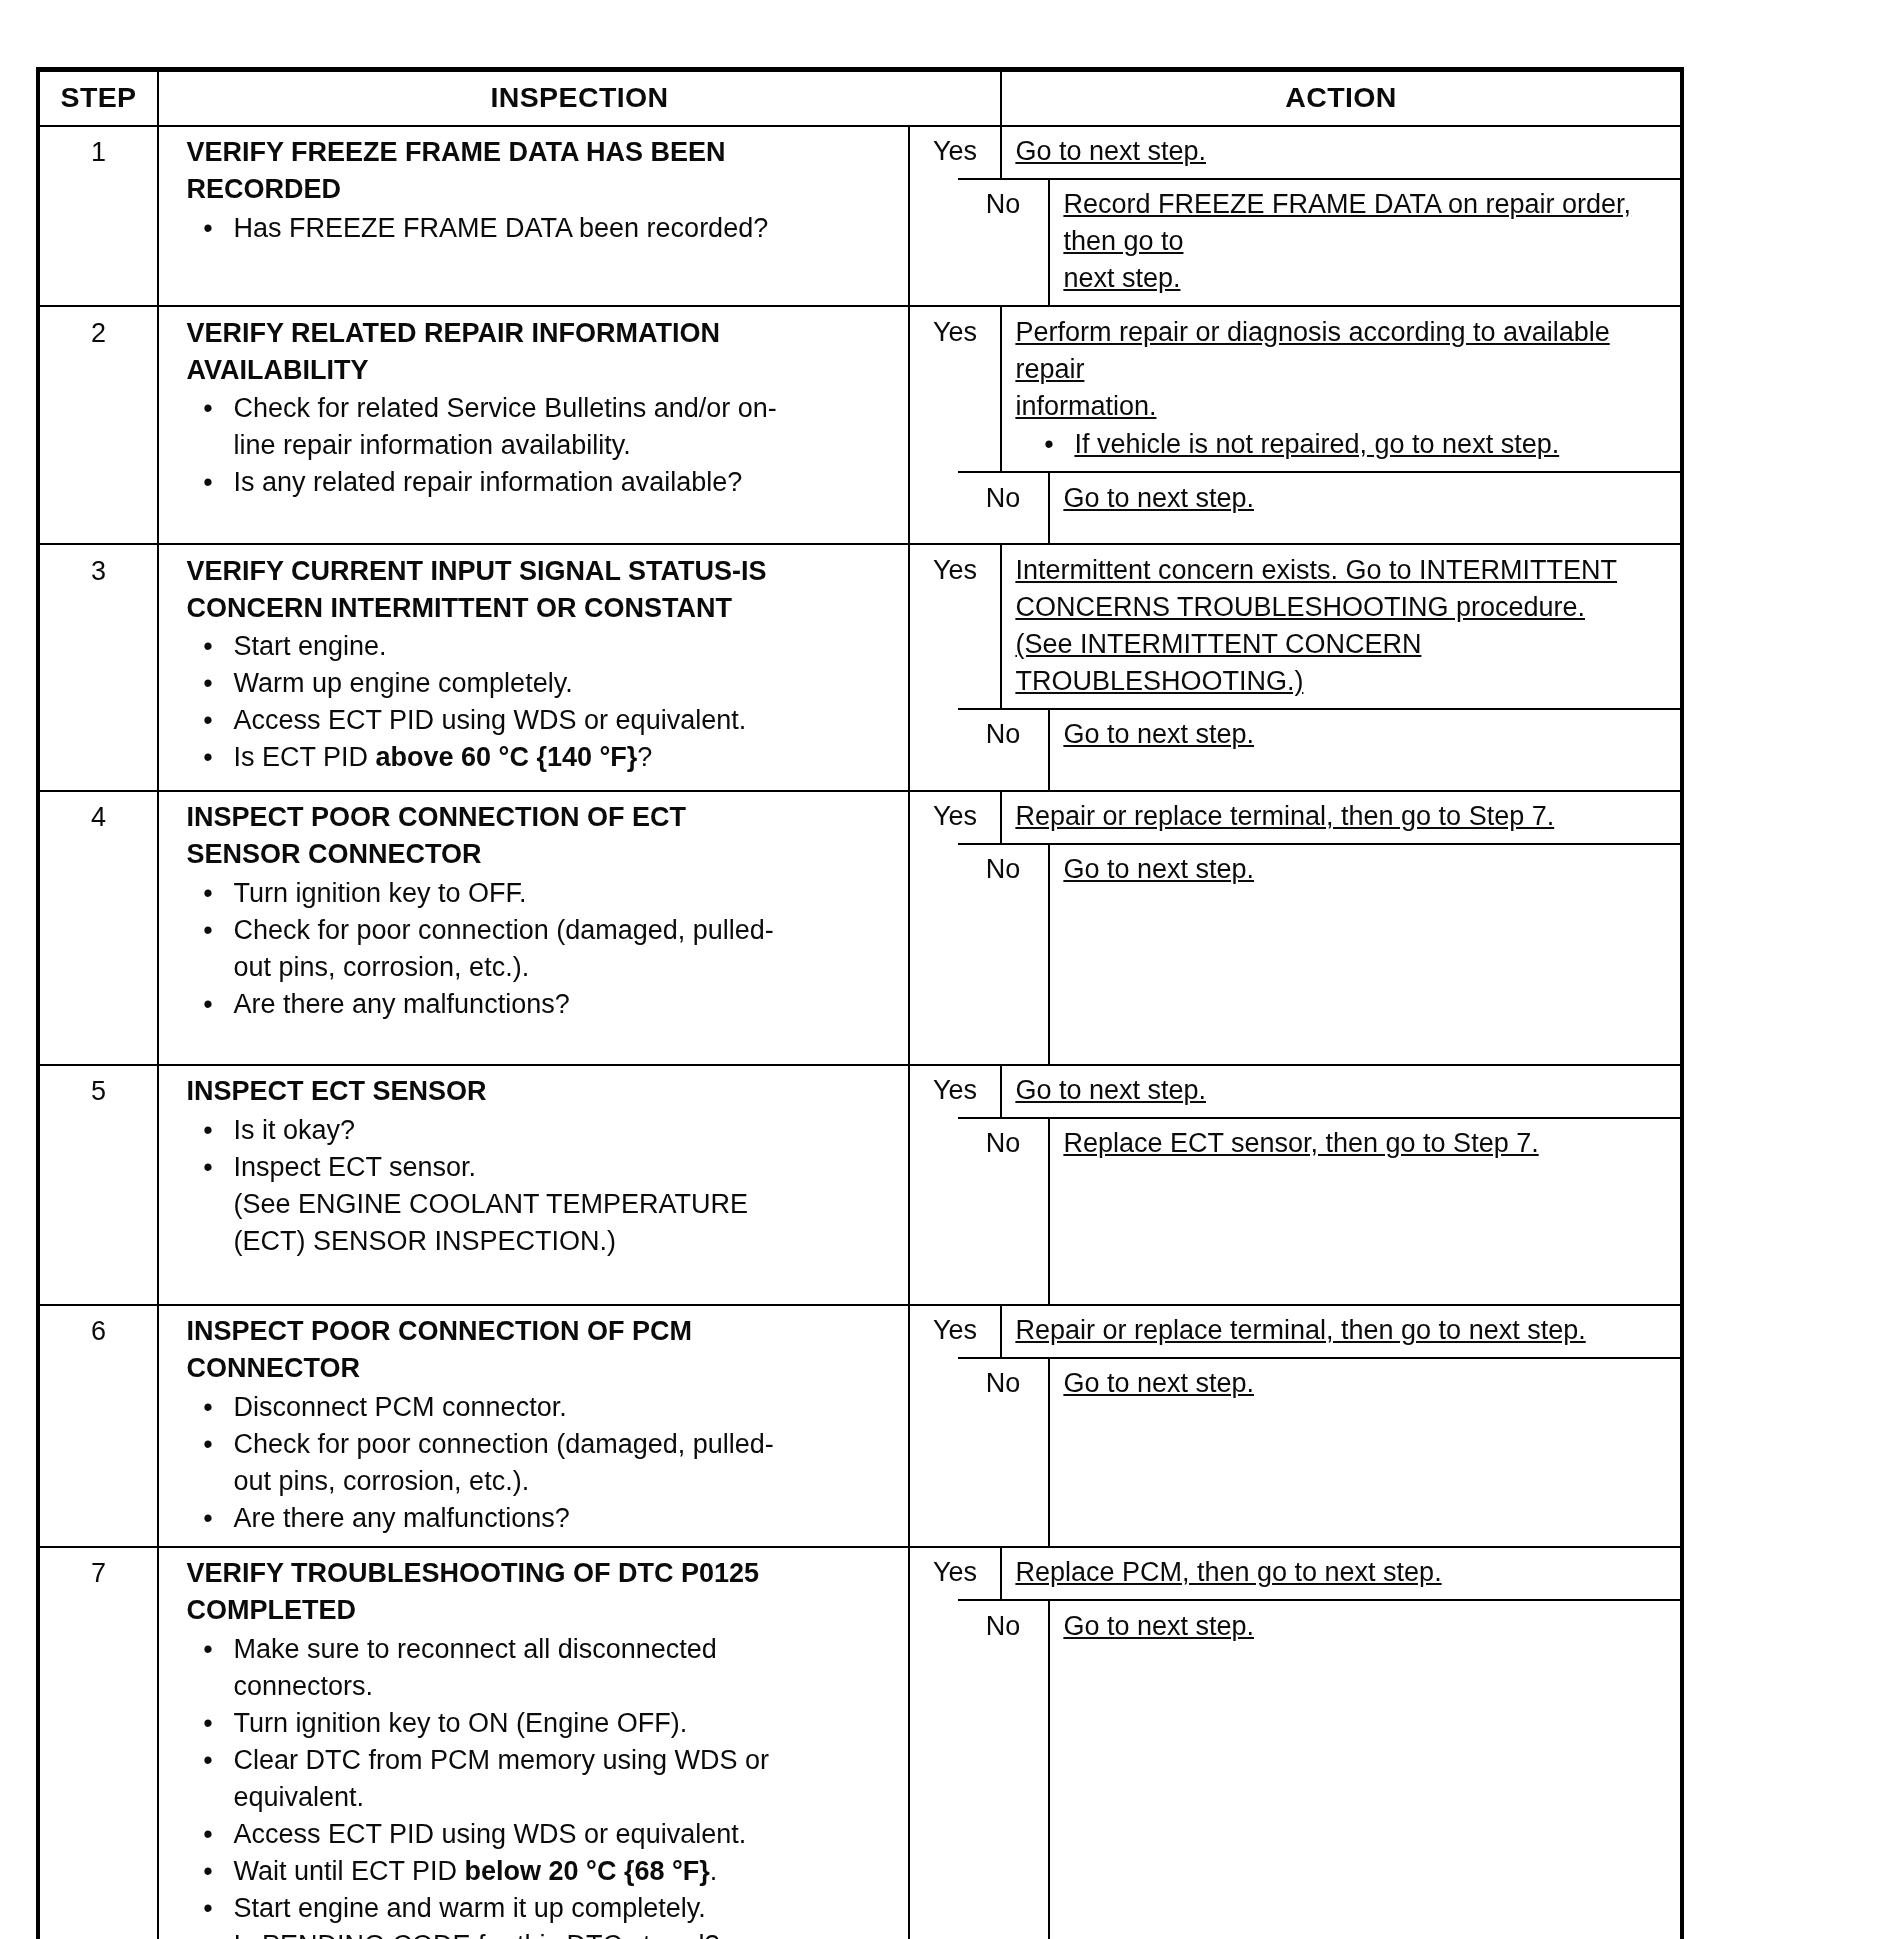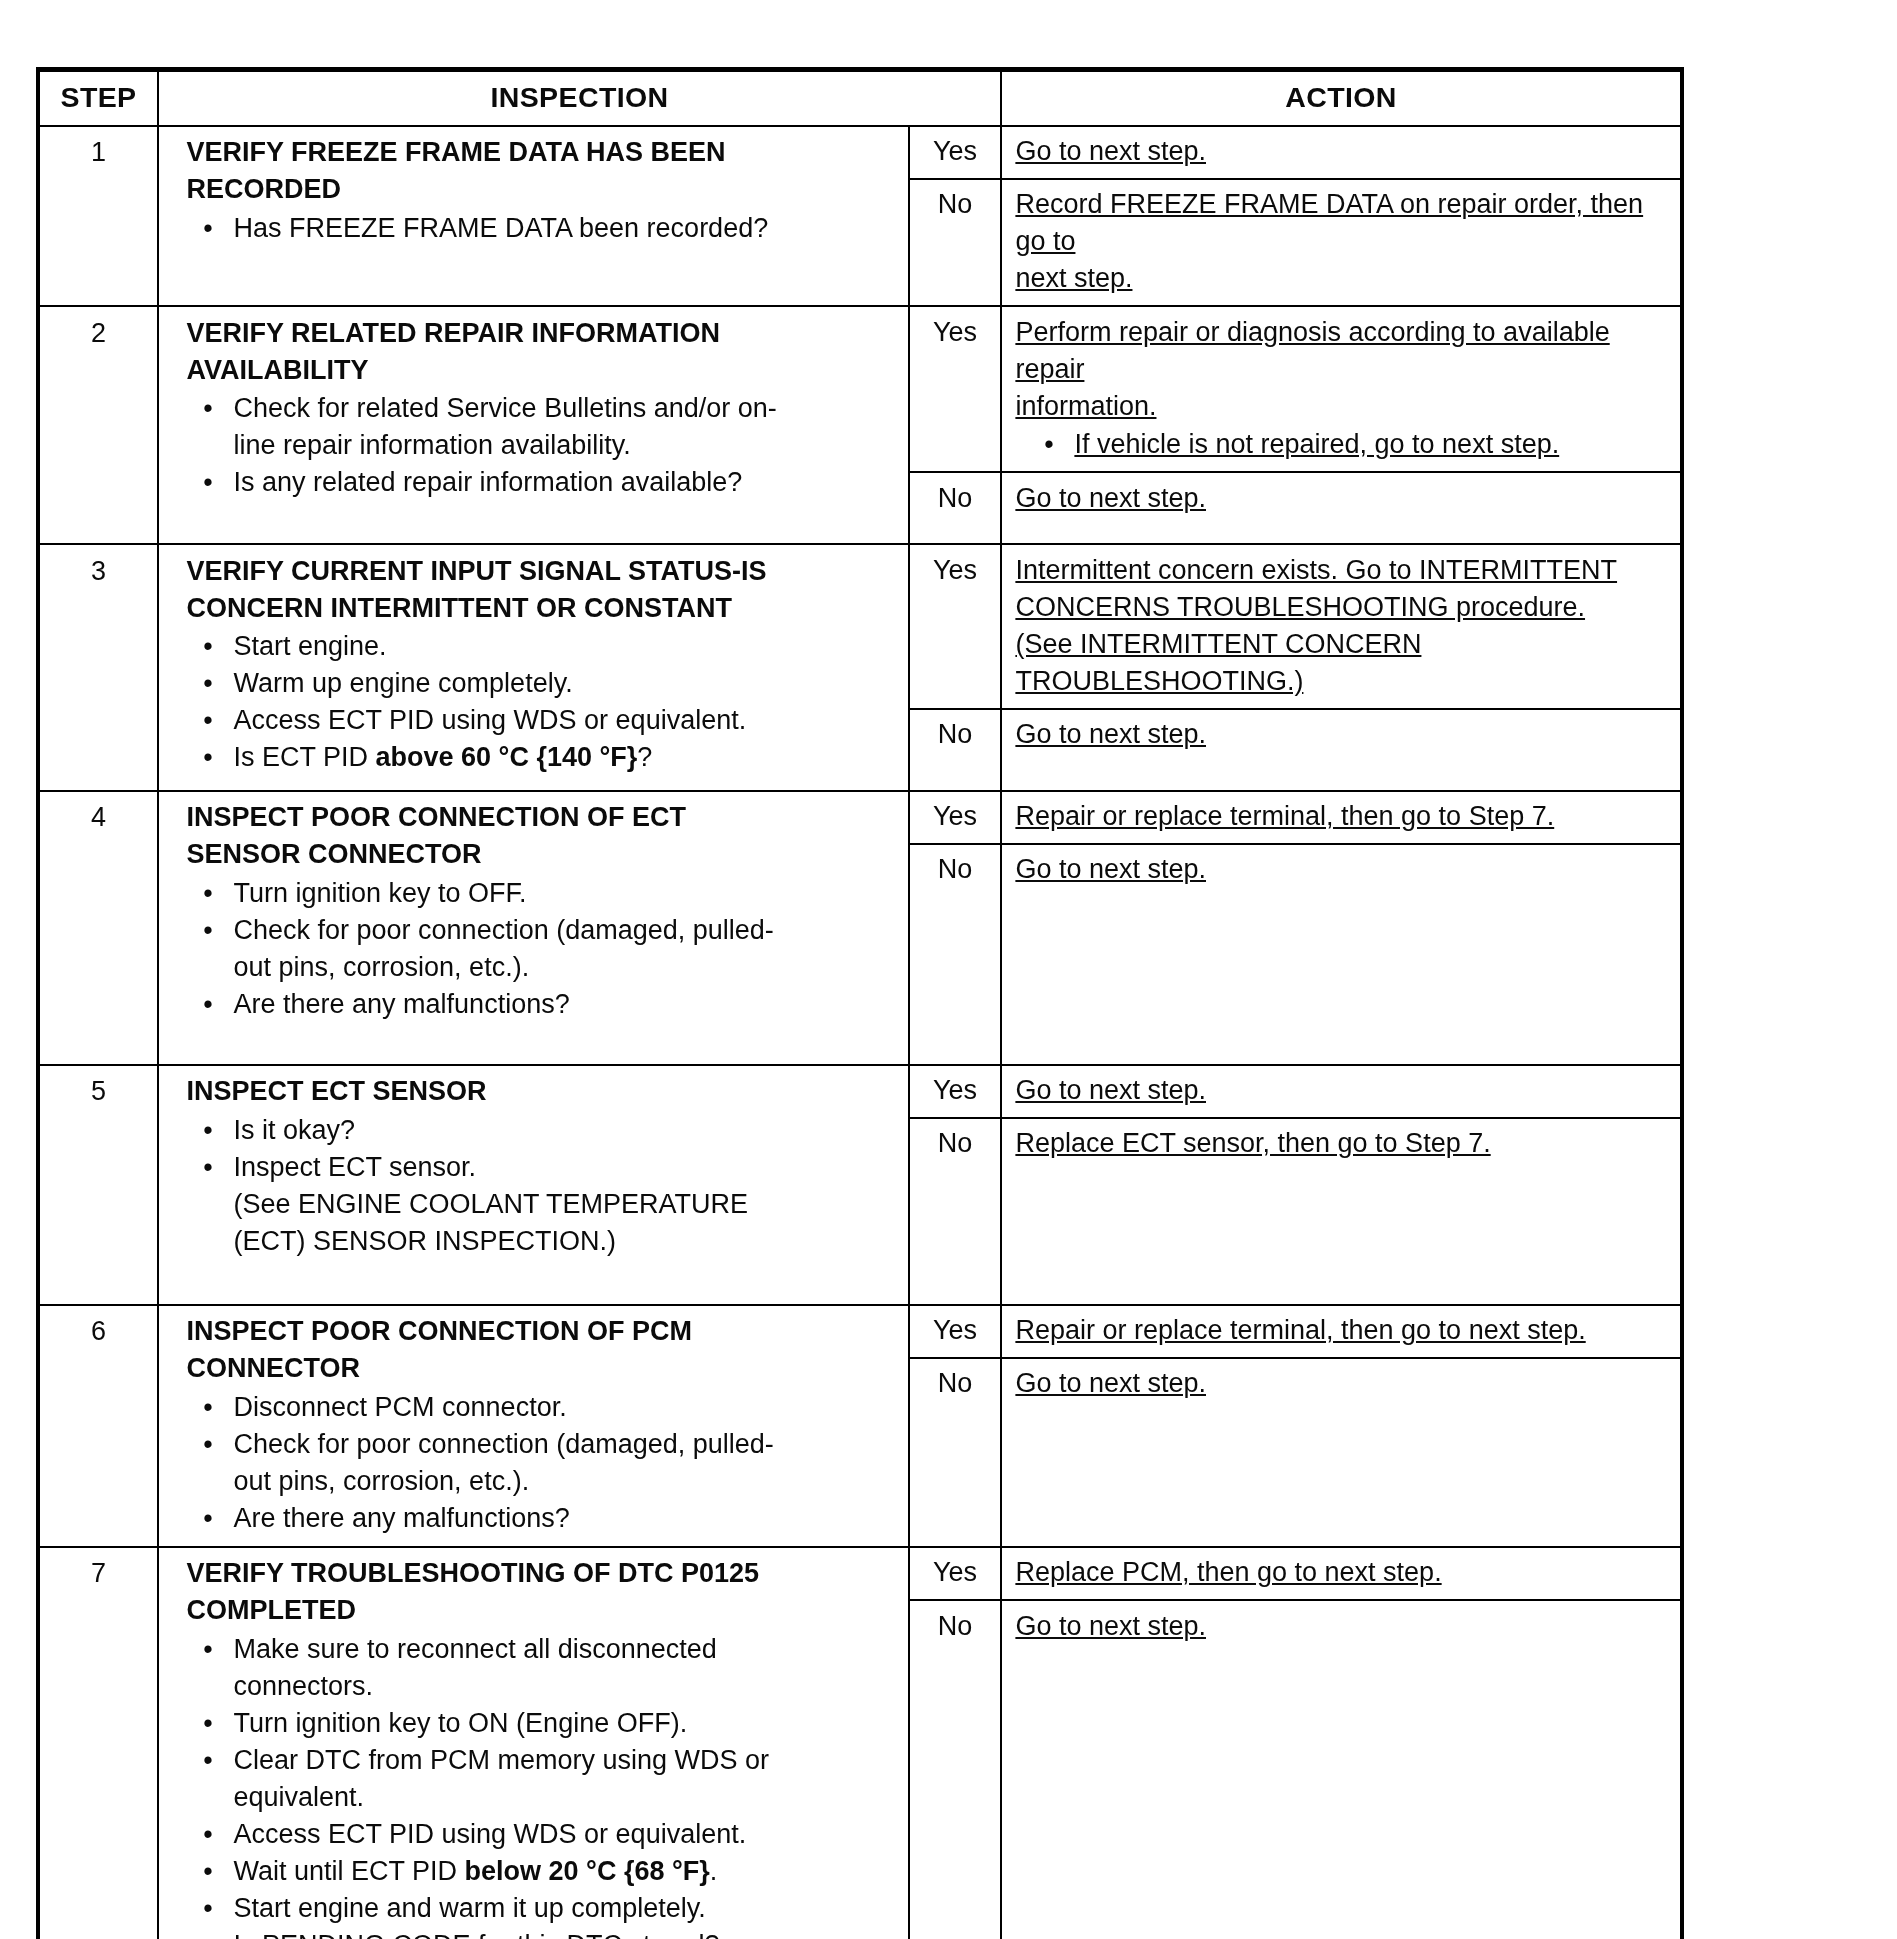--- a/index.html
+++ b/index.html
@@ -50,21 +50,21 @@
   }
   .c-insp {
     box-sizing: border-box;
     width: 751px;
     border-right: 2.7px solid #000;
     padding: 7.1px 10.7px 9px 12.5px;
   }
   .c-sub { flex: 1; display: flex; flex-direction: column; border-radius: 30px; }
 
   .sub { display: flex; align-items: stretch; flex: 0 0 auto; }
-  .sub.last { flex: 1 1 auto; border-top: 2.7px solid #000; }
+  .sub.last { flex: 1 1 auto; border-top: 2.7px solid #000; margin-left: 48px; }
 
   .yn {
     box-sizing: border-box;
     width: 92px;
     border-right: 2.7px solid #000;
     text-align: center;
     padding-top: 6.2px;
   }
   .act { flex: 1; padding: 6.2px 12.5px 8px 13.4px; text-decoration: underline; }
 

